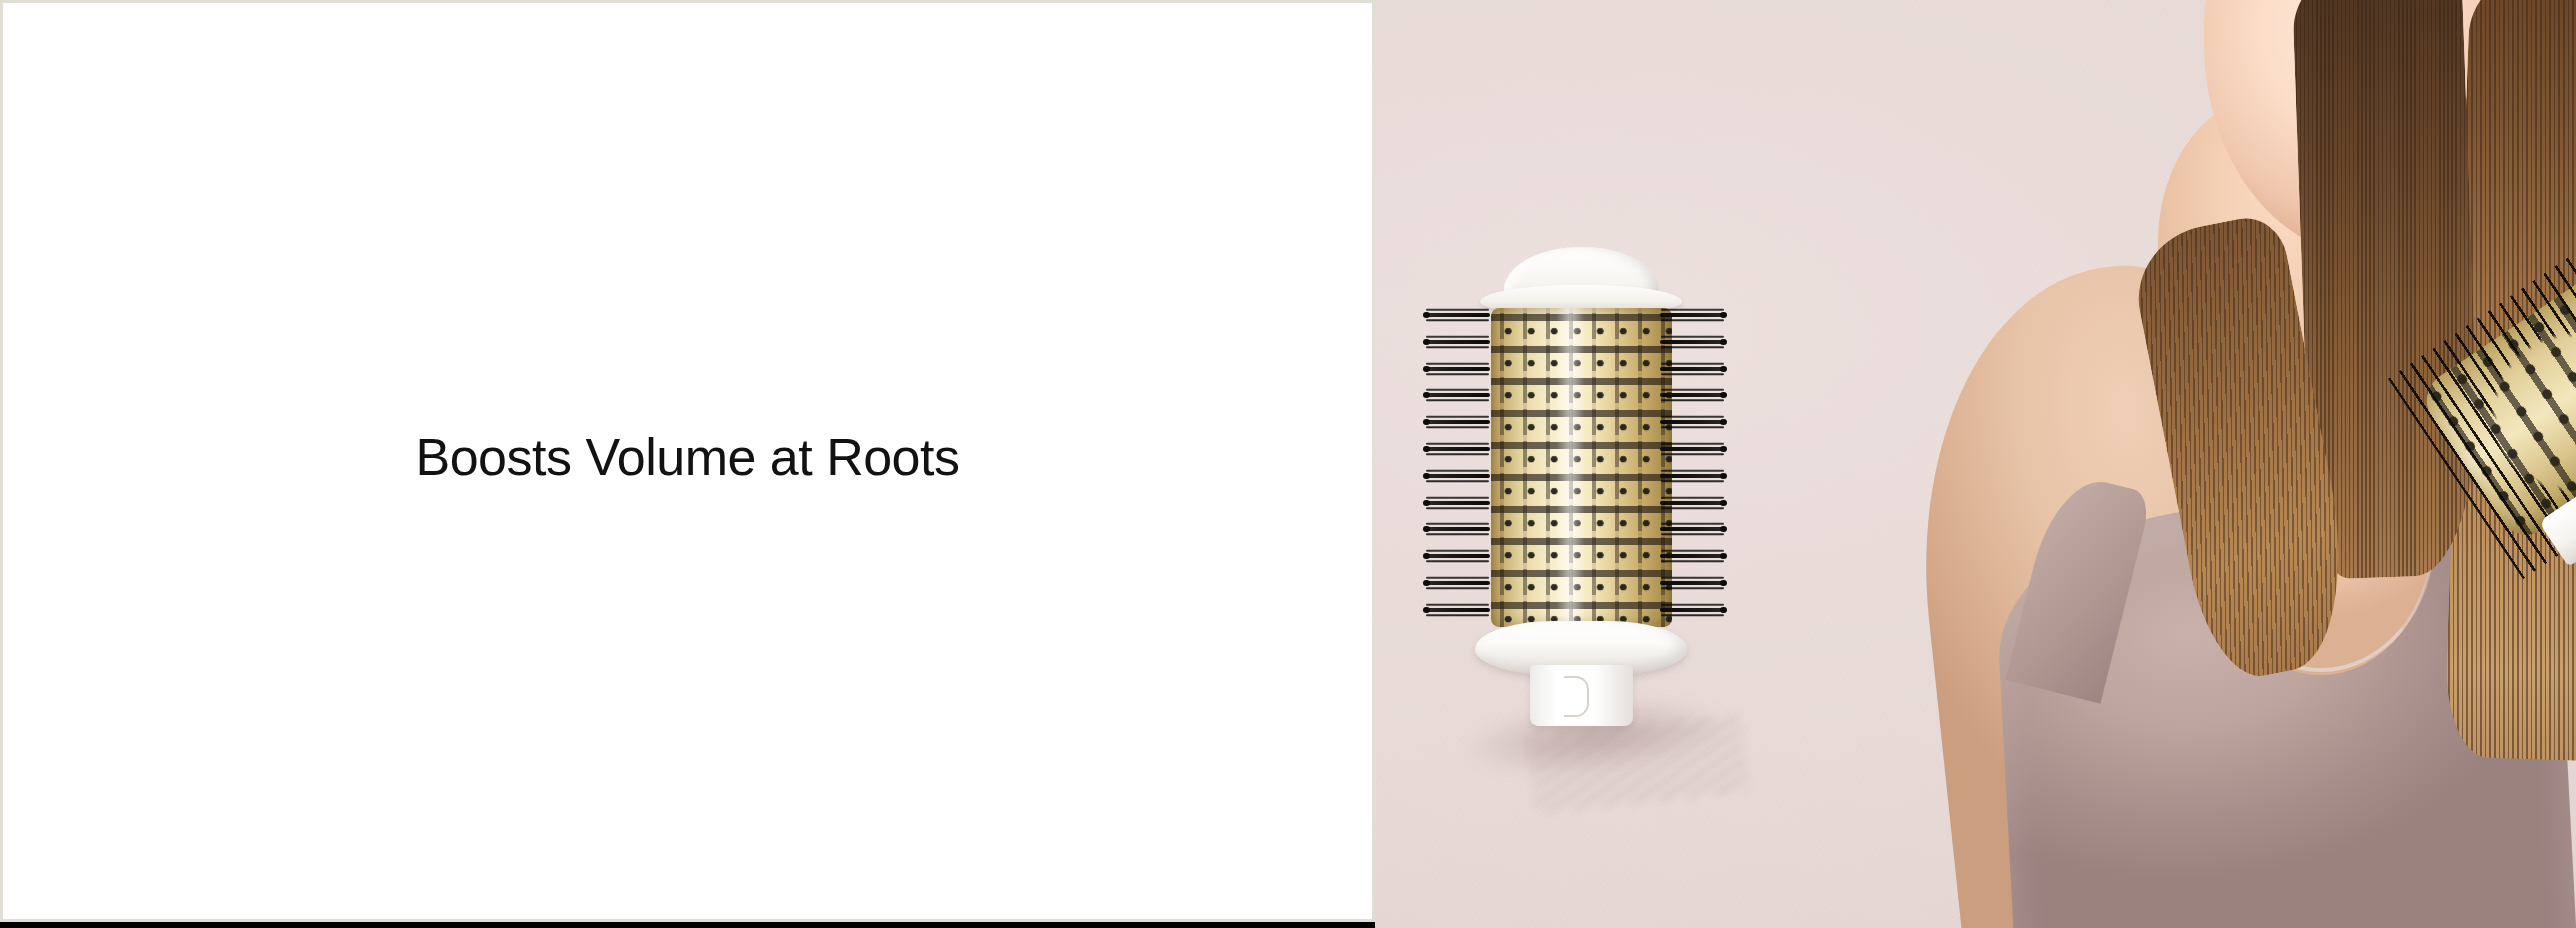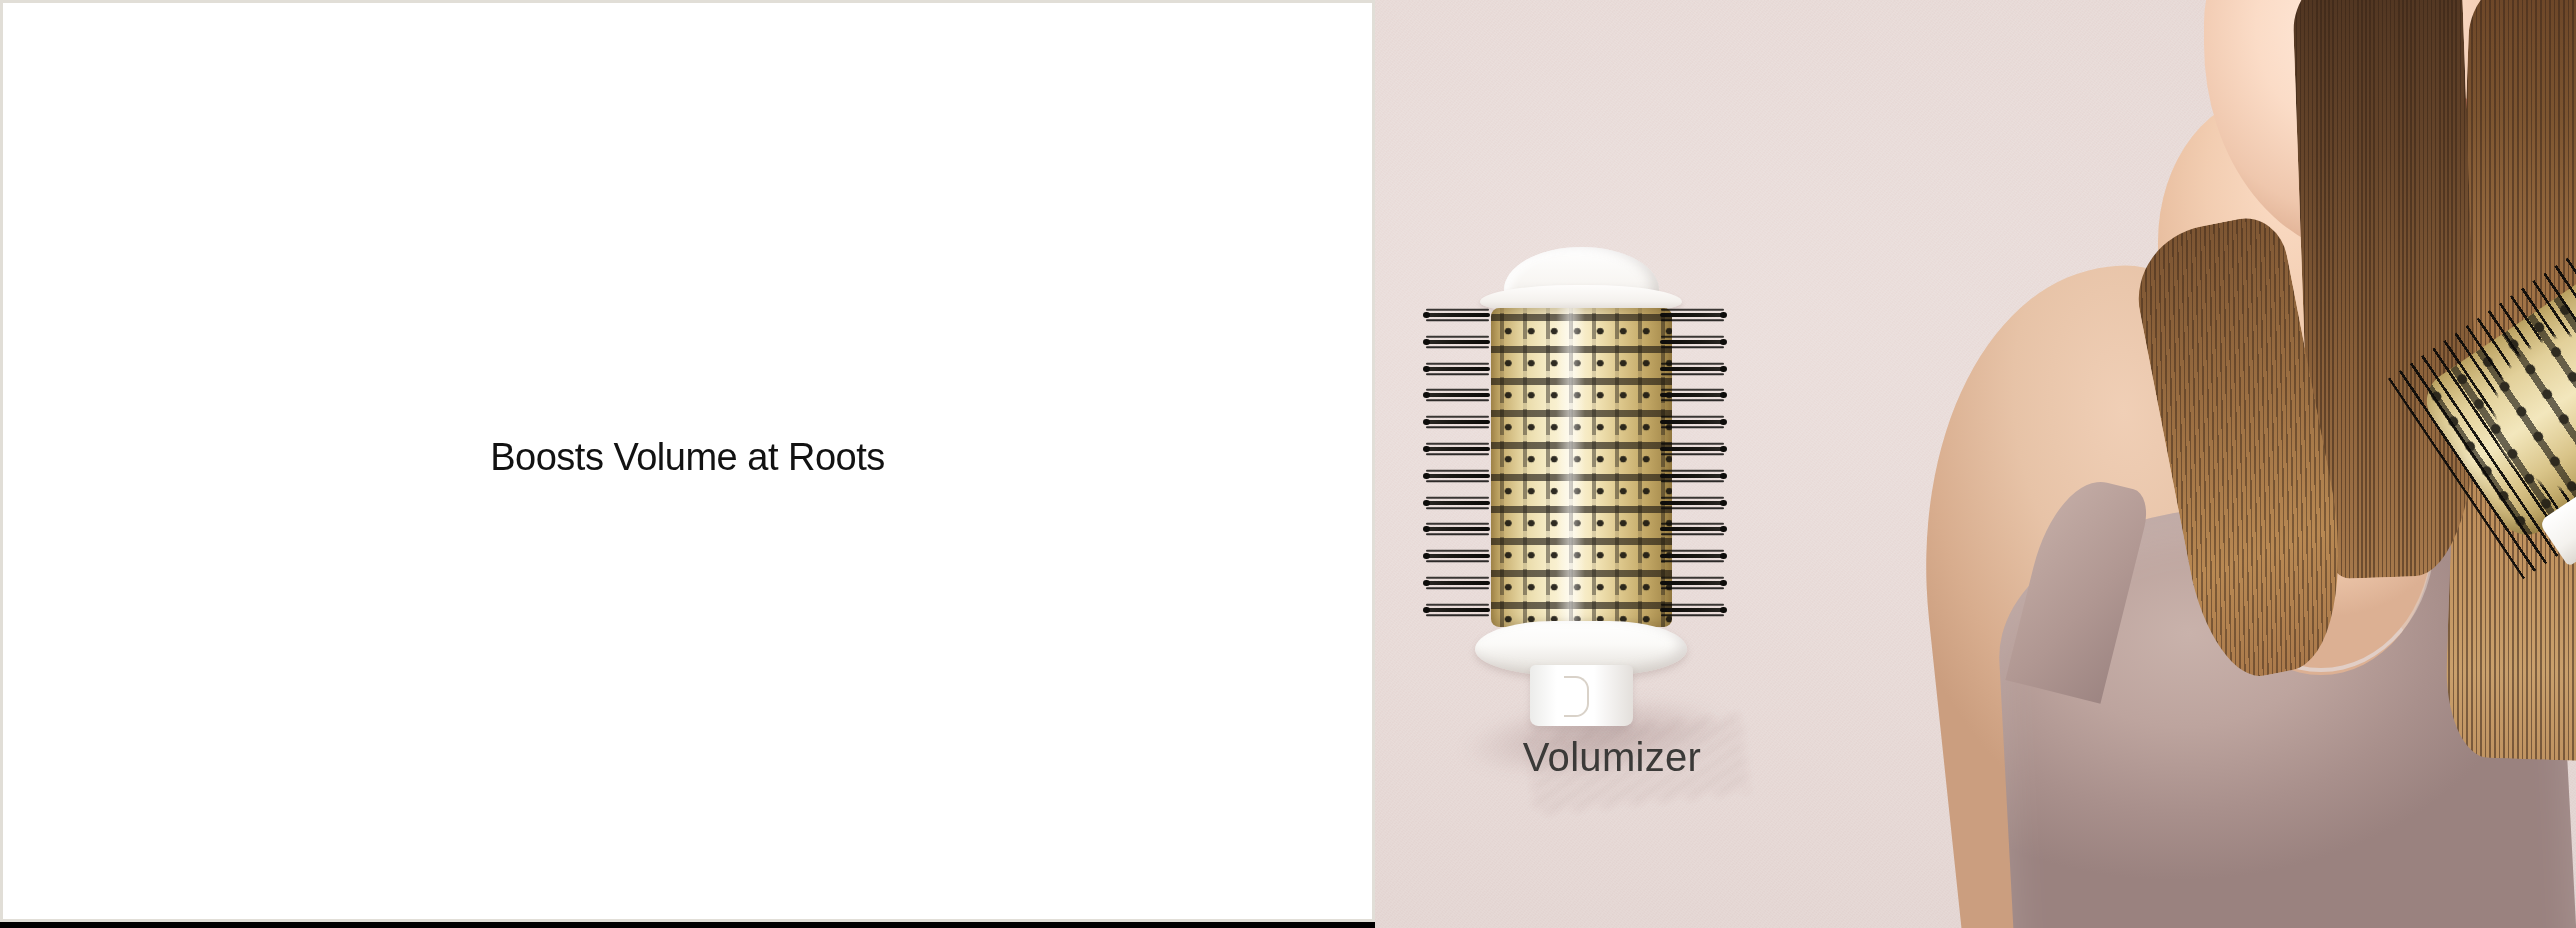--- a/index.html
+++ b/index.html
@@ -19,21 +19,21 @@
     background:#ffffff;
     border:3.6px solid #e1ded7;
     box-sizing:border-box;
     display:flex;align-items:center;justify-content:center;
   }
   .headline{
     text-align:center;
     color:#121212;
     font-family:"Liberation Sans",sans-serif;
     font-weight:400;
-    font-size:38px;
+    font-size:52px;
     line-height:1.46;
     letter-spacing:-0.5px;
     transform:translateY(-3.1px);
   }
   .headline .ln{display:block;white-space:nowrap;}
 
   .bottom-bar{
     position:absolute;left:0;top:922px;
     width:1375px;height:6.7px;
     background:#000000;
@@ -393,21 +393,20 @@
         <span style="top:245px"></span>
           <span style="top:272px"></span>
           <span style="top:299px"></span>
       </div>
 
       <div class="cap-bot"></div>
       <div class="neck">
         <div class="neck-hook"></div>
       </div>
 
-      <div class="prod-label">Volumizer</div>
     </div>
 
     <div class="model">
       <div class="shoulder-l"></div>
       <div class="neck-skin"></div>
       <div class="chin"></div>
       <div class="nose"></div>
       <div class="nostril"></div>
       <div class="lip-top"></div>
       <div class="teeth"></div>

